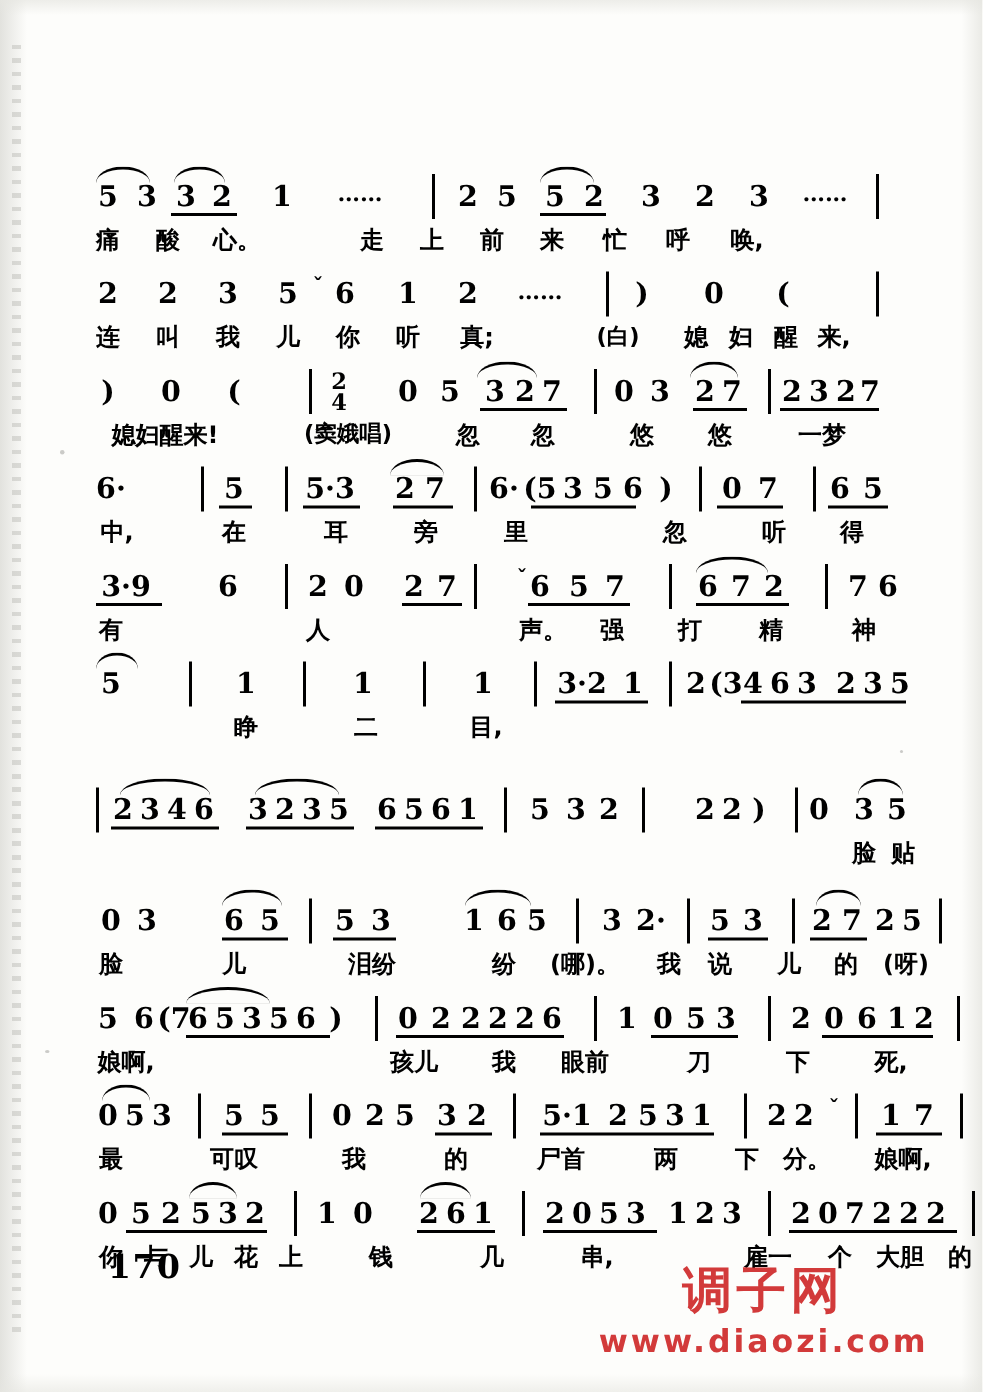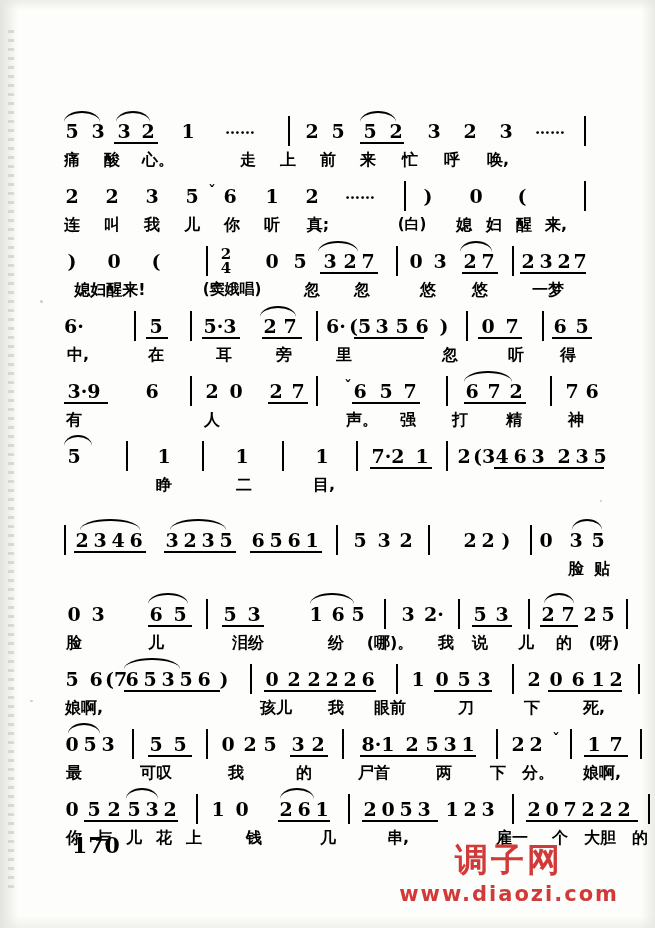--- a/index.html
+++ b/index.html
@@ -392,21 +392,21 @@
       <div class="notes">
         <div class="arc" style="left:4px; top:-10px; width:28px;"></div>
         <span class="tok" style="left:14px;">5</span>
         <span class="tok" style="left:104px;">1</span>
         <div class="bar" style="left:66px;"></div>
         <span class="tok" style="left:182px;">1</span>
         <div class="bar" style="left:142px;"></div>
         <span class="tok" style="left:262px;">1</span>
         <div class="bar" style="left:222px;"></div>
         <div class="bar" style="left:296px;"></div>
-        <span class="tok" style="left:328px;">7·2</span>
+        <span class="tok" style="left:328px;">3·2</span>
         <span class="tok" style="left:362px;">1</span>
         <div class="beam" style="left:310px; top:22px; width:62px;"></div>
         <div class="bar" style="left:386px;"></div>
         <span class="tok" style="left:404px;">2</span>
         <span class="tok" style="left:424px;">(3</span>
         <span class="tok" style="left:442px;">4</span>
         <span class="tok" style="left:460px;">6</span>
         <span class="tok" style="left:478px;">3</span>
         <span class="tok" style="left:504px;">2</span>
         <span class="tok" style="left:522px;">3</span>
@@ -564,21 +564,21 @@
         <span class="tok" style="left:120px;">5</span>
         <div class="beam" style="left:88px; top:22px; width:44px;"></div>
         <div class="bar" style="left:146px;"></div>
         <span class="tok" style="left:168px;">0</span>
         <span class="tok" style="left:190px;">2</span>
         <span class="tok" style="left:210px;">5</span>
         <span class="tok" style="left:238px;">3</span>
         <span class="tok" style="left:258px;">2</span>
         <div class="beam" style="left:230px; top:22px; width:38px;"></div>
         <div class="bar" style="left:282px;"></div>
-        <span class="tok" style="left:318px;">8·1</span>
+        <span class="tok" style="left:318px;">5·1</span>
         <span class="tok" style="left:352px;">2</span>
         <span class="tok" style="left:372px;">5</span>
         <span class="tok" style="left:390px;">3</span>
         <span class="tok" style="left:408px;">1</span>
         <div class="beam" style="left:300px; top:22px; width:116px;"></div>
         <div class="bar" style="left:436px;"></div>
         <span class="tok" style="left:458px;">2</span>
         <span class="tok" style="left:476px;">2</span>
         <span class="fermata" style="left:496px; top:-2px;">ˇ</span>
         <div class="bar" style="left:510px;"></div>

